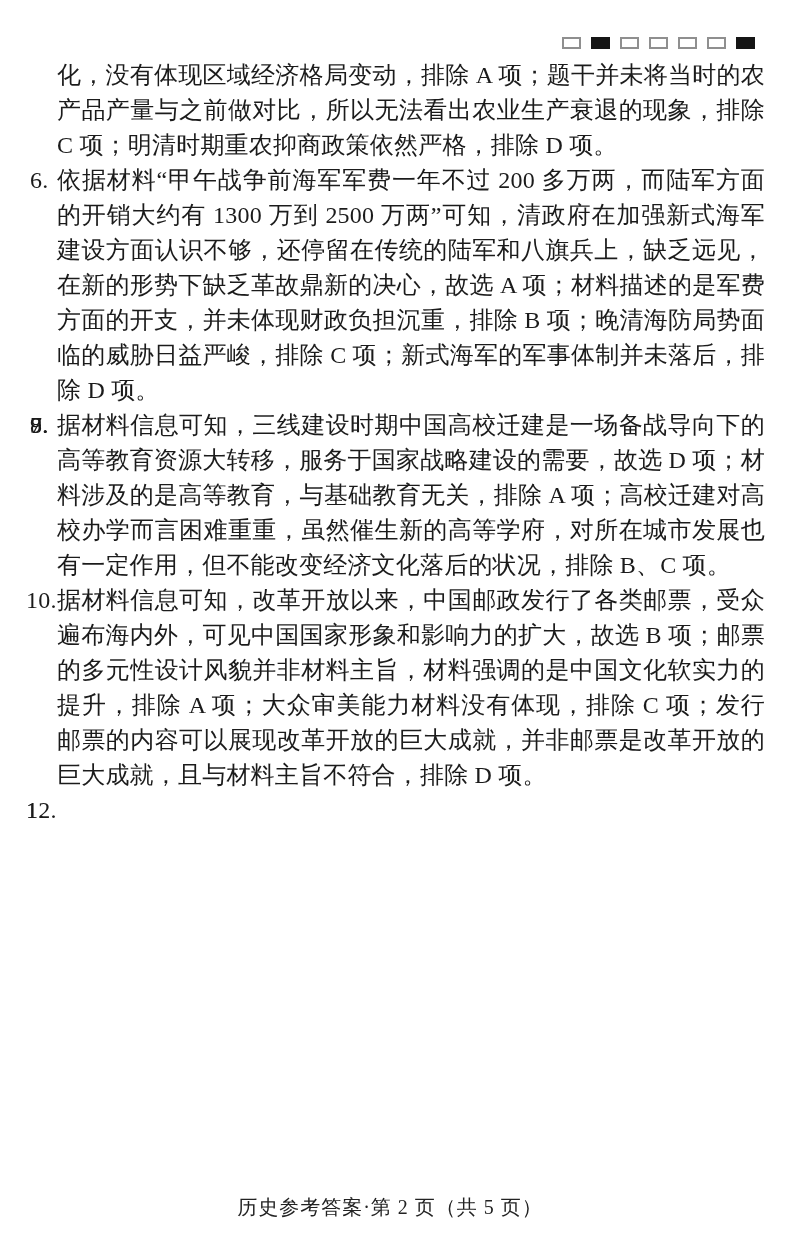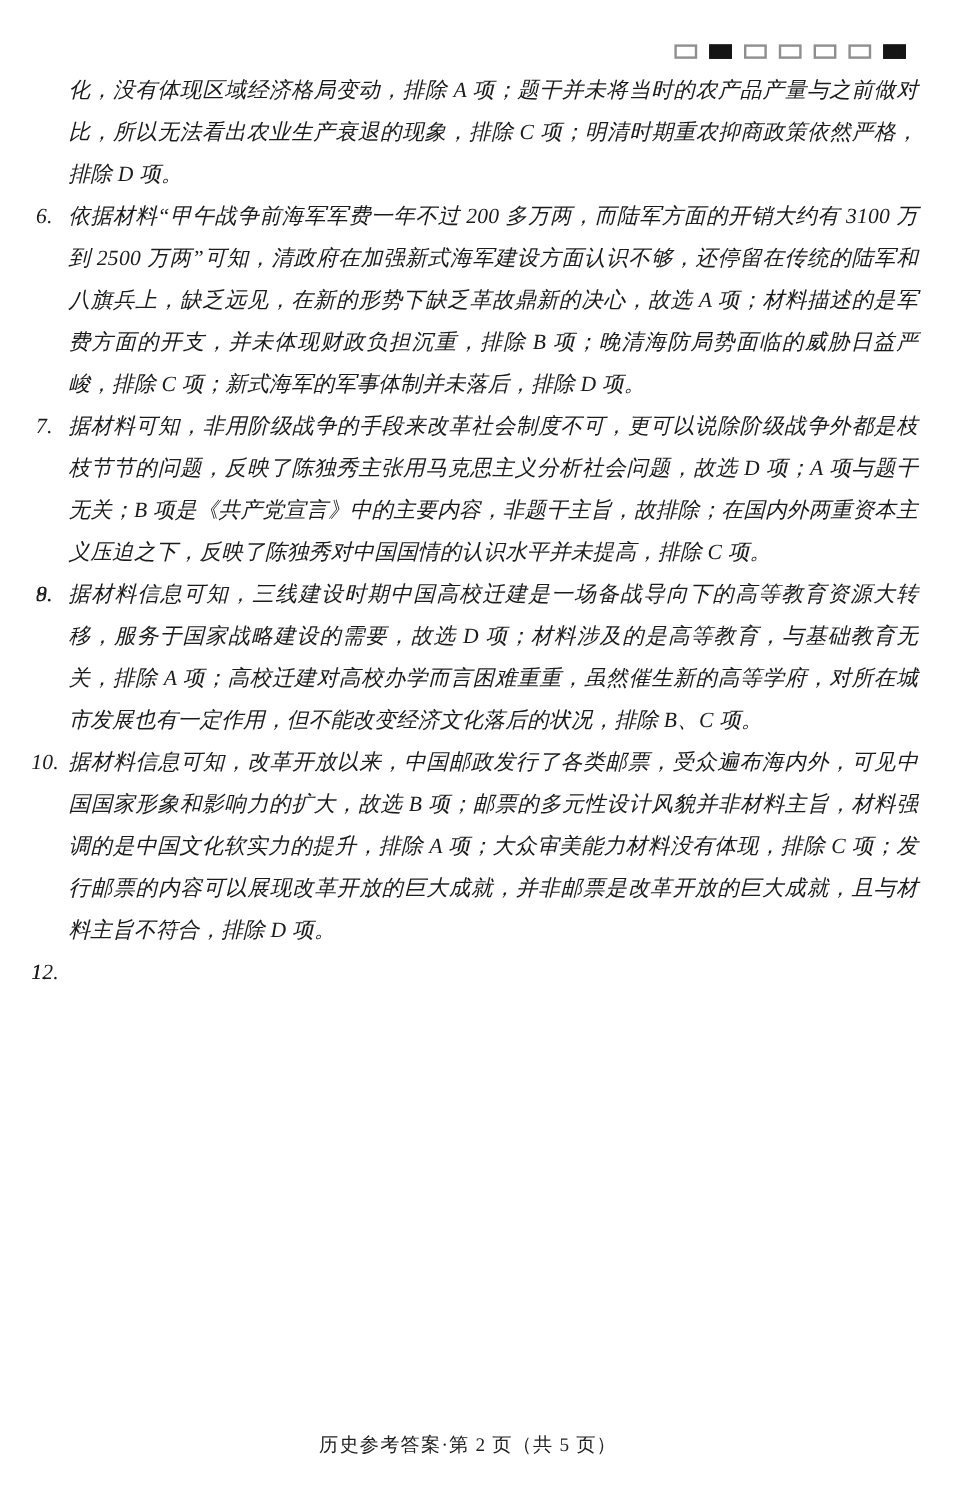--- a/index.html
+++ b/index.html
@@ -42,41 +42,40 @@
   
   .content {
     position: absolute;
     top: 58px;
     left: 57px;
     width: 708px;
   }
   .item {
     position: relative;
     margin: 0;
-    font-size: 18px;
+    font-size: 24px;
     line-height: 35px;
     text-align: justify;
     text-justify: inter-character;
     letter-spacing: 0.2px;
-    font-style: italic;
   }
   .item .num {
     position: absolute;
     top: 0;
     white-space: nowrap;
   }
 
   
   .footer {
     position: absolute;
     top: 1194px;
     left: 0;
     width: 780px;
     text-align: center;
-    font-size: 16px;
+    font-size: 20px;
     letter-spacing: 1px;
     color: #222222;
   }
 </style>
 </head>
 <body>
 
 <div class="marks">
     <span class="mark outline"></span>
     <span class="mark filled"></span>
@@ -88,26 +87,25 @@
   </div>
 
 <div class="content">
   <div class="item">
     
     <span>化，没有体现区域经济格局变动，排除 A 项；题干并未将当时的农产品产量与之前做对比，所以无法看出农业生产衰退的现象，排除 C 项；明清时期重农抑商政策依然严格，排除 D 项。</span>
   </div>
 
   <div class="item">
     <span class="num" style="left: -27px;">6.</span>
-    <span>依据材料“甲午战争前海军军费一年不过 200 多万两，而陆军方面的开销大约有 3100 万到 2500 万两”可知，清政府在加强新式海军建设方面认识不够，还停留在传统的陆军和八旗兵上，缺乏远见，在新的形势下缺乏革故鼎新的决心，故选 A 项；材料描述的是军费方面的开支，并未体现财政负担沉重，排除 B 项；晚清海防局势面临的威胁日益严峻，排除 C 项；新式海军的军事体制并未落后，排除 D 项。</span>
+    <span>依据材料“甲午战争前海军军费一年不过 200 多万两，而陆军方面的开销大约有 1300 万到 2500 万两”可知，清政府在加强新式海军建设方面认识不够，还停留在传统的陆军和八旗兵上，缺乏远见，在新的形势下缺乏革故鼎新的决心，故选 A 项；材料描述的是军费方面的开支，并未体现财政负担沉重，排除 B 项；晚清海防局势面临的威胁日益严峻，排除 C 项；新式海军的军事体制并未落后，排除 D 项。</span>
   </div>
 
   <div class="item">
     <span class="num" style="left: -27px;">7.</span>
-    <span>据材料可知，非用阶级战争的手段来改革社会制度不可，更可以说除阶级战争外都是枝枝节节的问题，反映了陈独秀主张用马克思主义分析社会问题，故选 D 项；A 项与题干无关；B 项是《共产党宣言》中的主要内容，非题干主旨，故排除；在国内外两重资本主义压迫之下，反映了陈独秀对中国国情的认识水平并未提高，排除 C 项。</span>
   </div>
 
   <div class="item">
     <span class="num" style="left: -27px;">8.</span>
   </div>
 
   <div class="item">
     <span class="num" style="left: -27px;">9.</span>
     <span>据材料信息可知，三线建设时期中国高校迁建是一场备战导向下的高等教育资源大转移，服务于国家战略建设的需要，故选 D 项；材料涉及的是高等教育，与基础教育无关，排除 A 项；高校迁建对高校办学而言困难重重，虽然催生新的高等学府，对所在城市发展也有一定作用，但不能改变经济文化落后的状况，排除 B、C 项。</span>
   </div>

